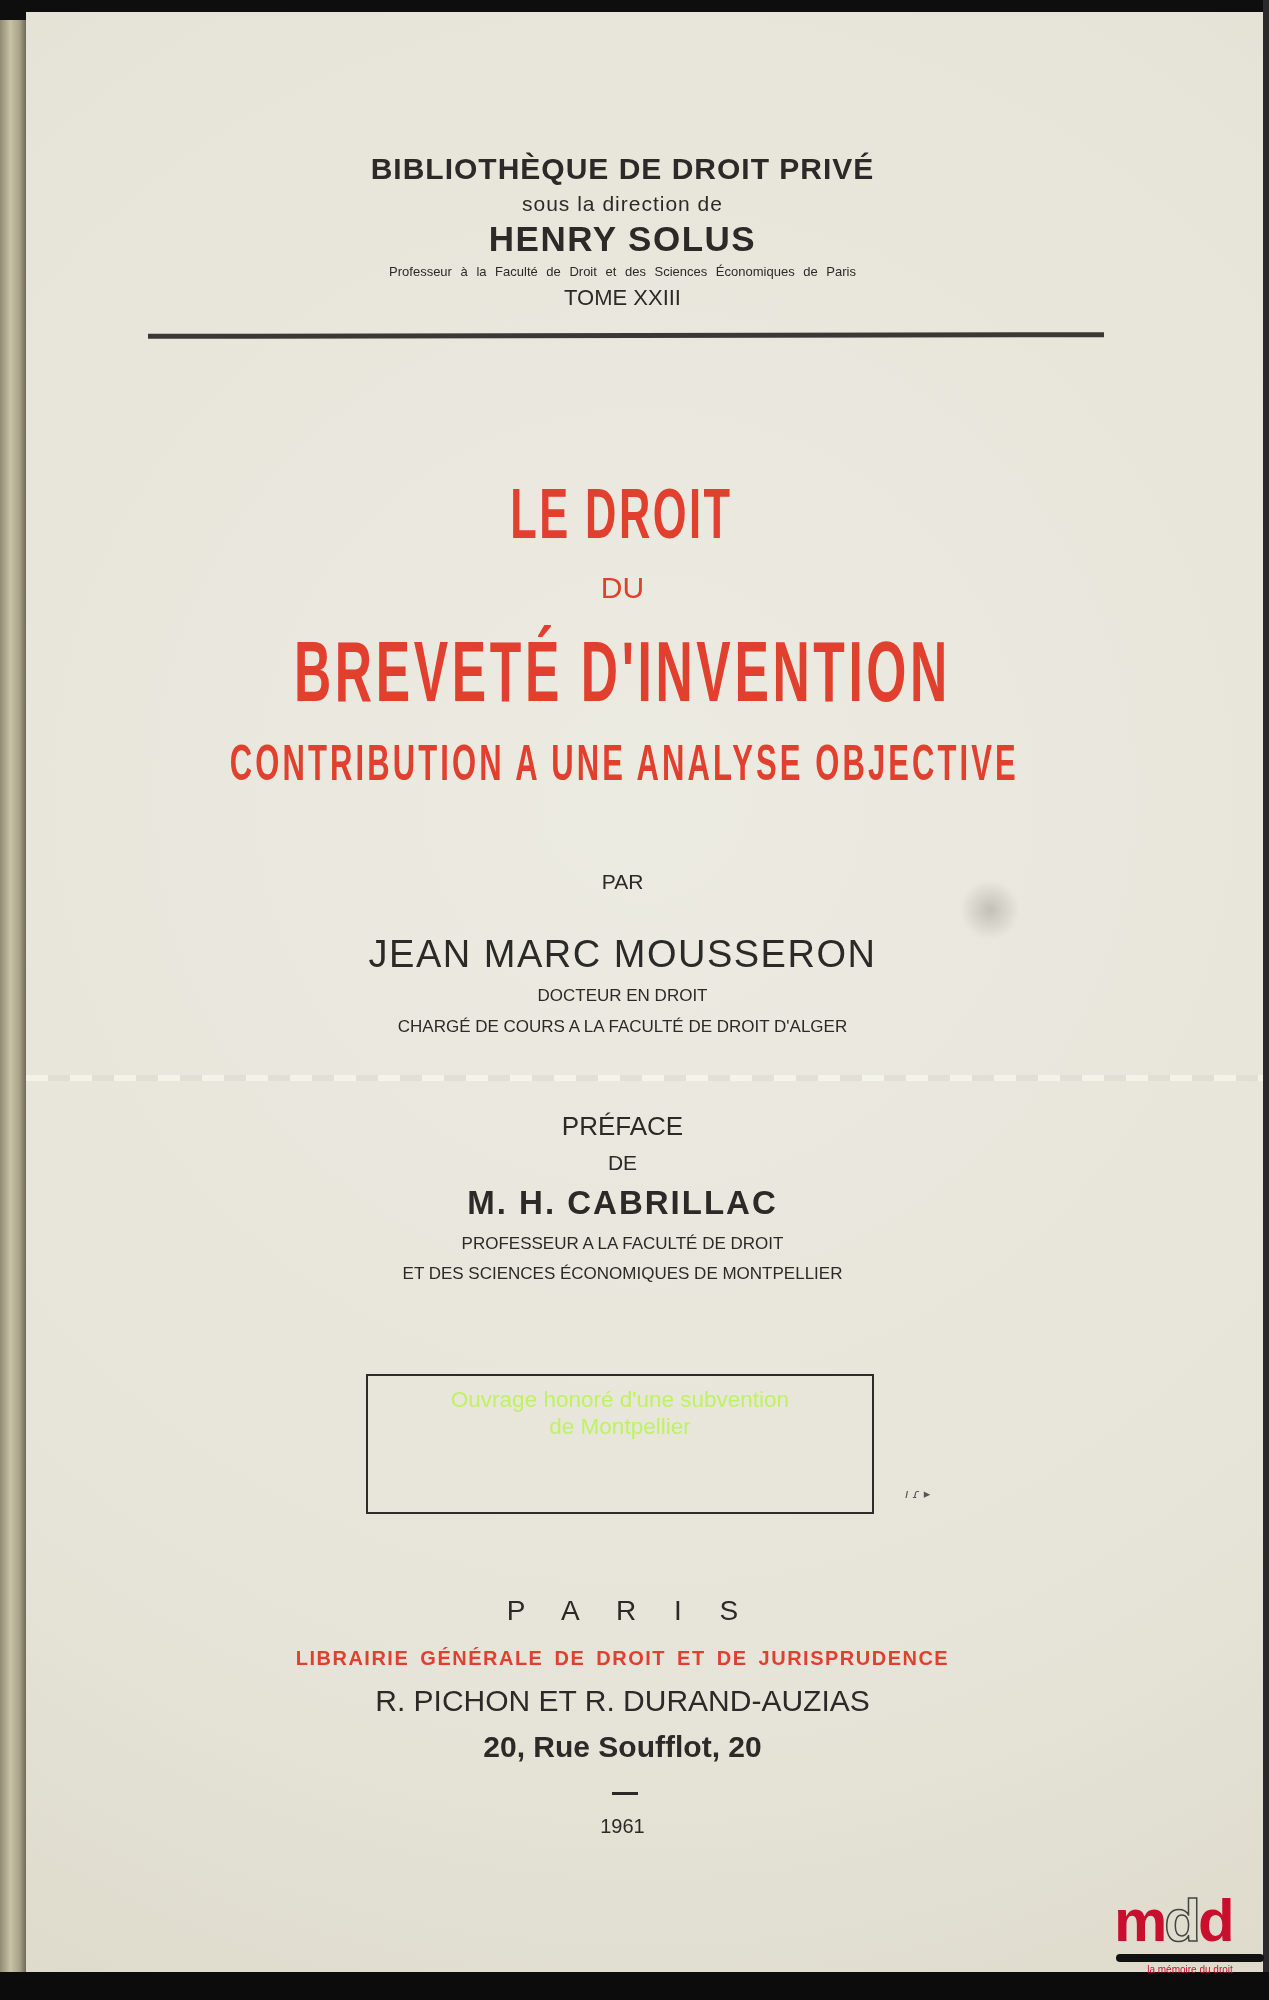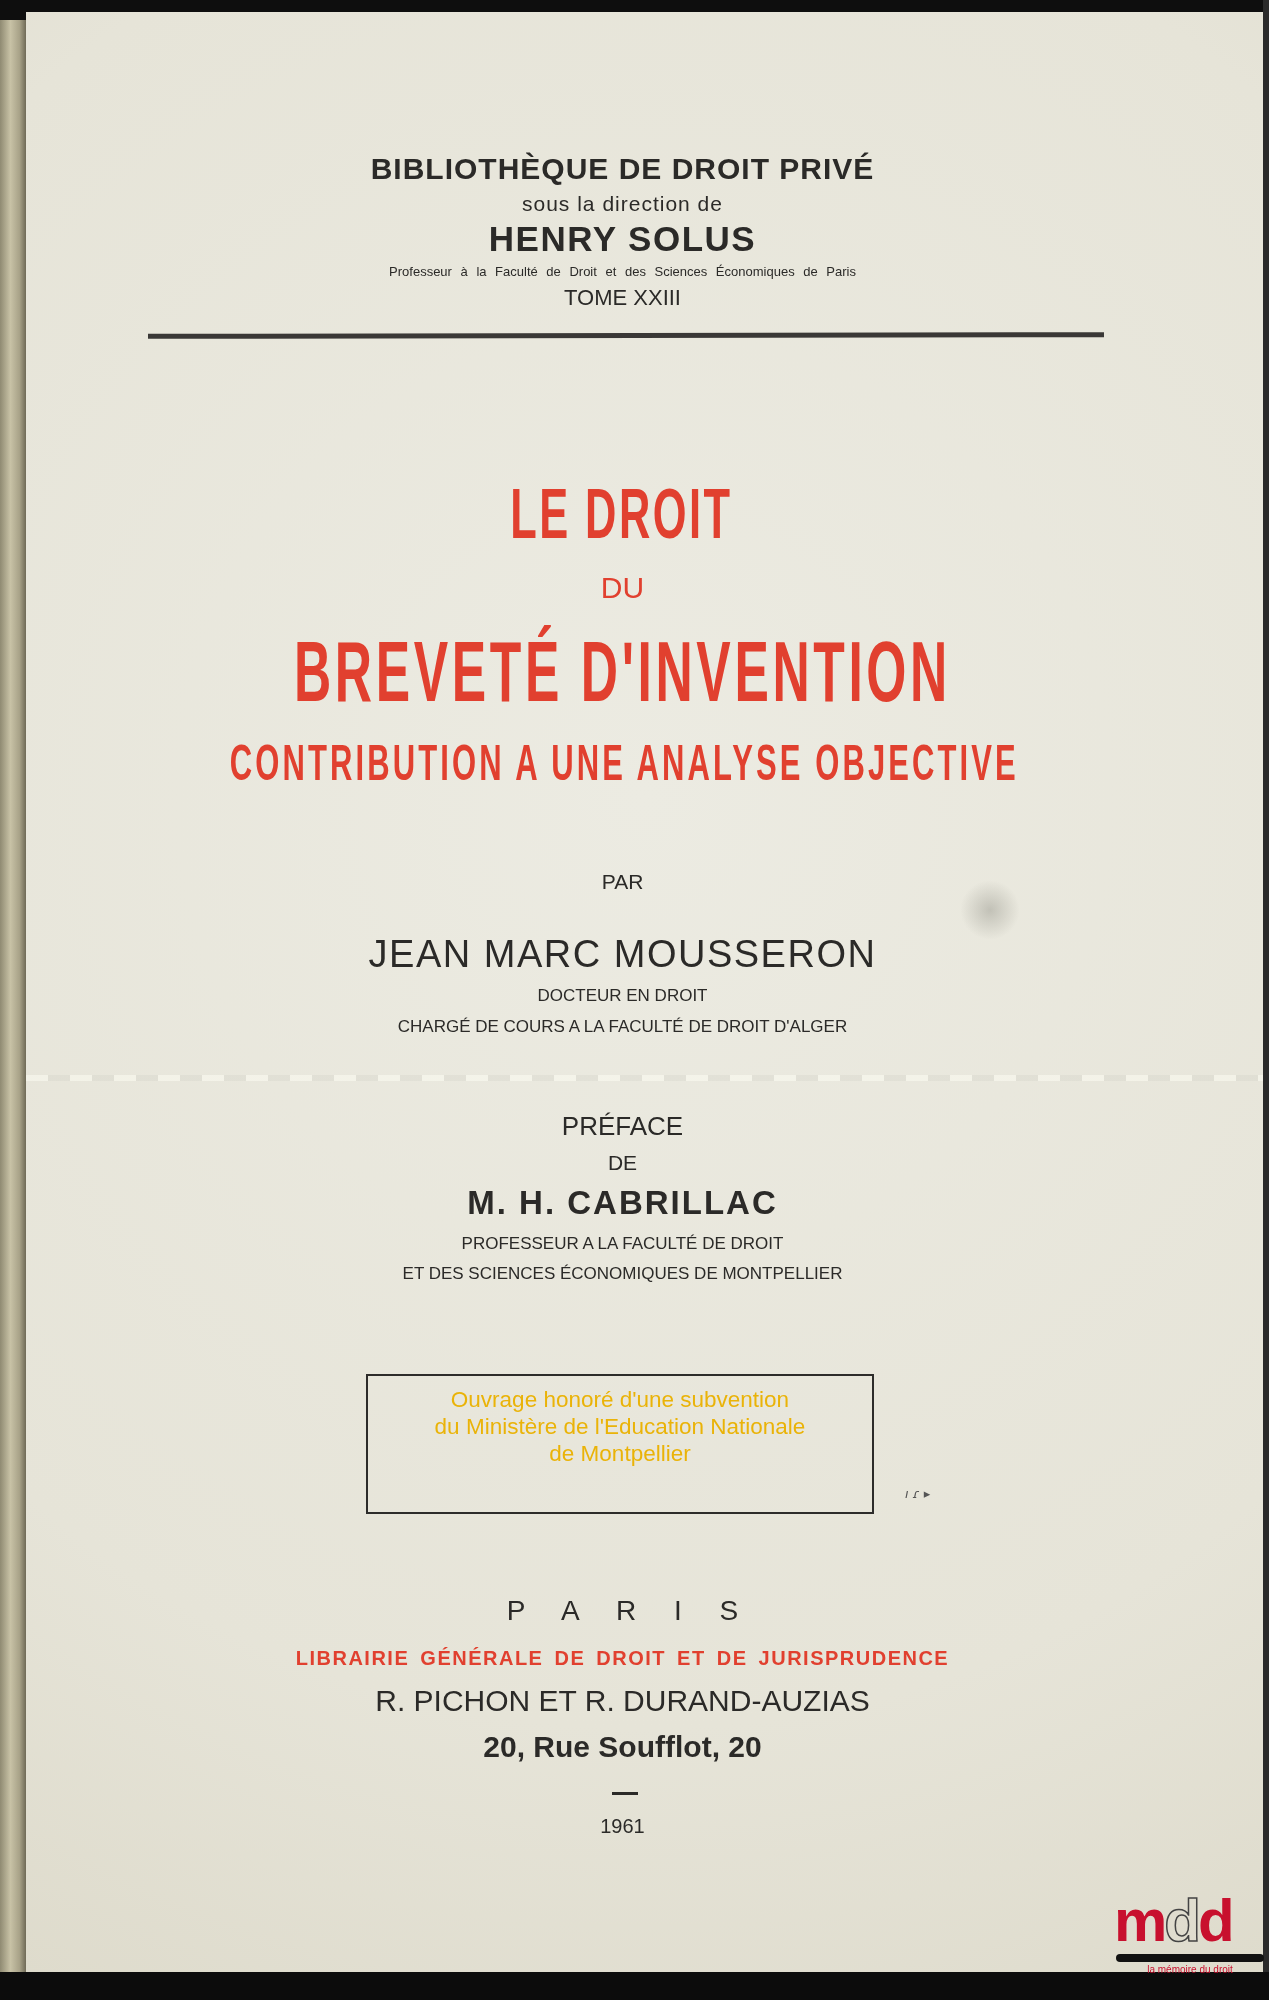--- a/index.html
+++ b/index.html
@@ -37,21 +37,21 @@
   .rule {
     position: absolute; left: 148px; top: 333px; width: 956px; height: 5px; background: #3a3836;
     transform: rotate(-0.1deg);
   }
   .notice {
     position: absolute; left: 366px; top: 1374px; width: 504px; height: 136px;
     border: 2px solid #2d2c2a;
   }
   .notice-text {
     position: absolute; left: 0; top: 10px; width: 100%; text-align: center;
-    font-family: "Liberation Sans", sans-serif; font-size: 22.5px; line-height: 27px; color: #eab308;
+    font-family: "Liberation Sans", sans-serif; font-size: 22.5px; line-height: 27px; color: #bef264;
   }
   .dash { position: absolute; left: 612px; top: 1792px; width: 26px; height: 3px; background: #2b2a28; }
   .mark { position: absolute; left: 905px; top: 1486px; font-size: 13px; color: #555; font-style: italic; }
   .logo { position: absolute; left: 1110px; top: 1890px; width: 160px; height: 92px; }
   .logo-mdd { position: absolute; left: 4px; top: 0; font-family: "Liberation Sans", sans-serif; font-weight: bold; font-size: 60px; line-height: 62px; letter-spacing: -3px; color: #c8102e; }
   .logo-mdd .hollow { color: transparent; -webkit-text-stroke: 1.5px #444; }
   .logo-bar { position: absolute; left: 6px; top: 64px; width: 148px; height: 8px; border-radius: 4px; background: #111; }
   .logo-tag { position: absolute; left: 0; top: 74px; width: 160px; text-align: center; font-family: "Liberation Sans", sans-serif; font-size: 10px; color: #c8102e; }
 </style>
 </head>
@@ -90,21 +90,20 @@
 
 <div class="line ink sans" style="top:1111px; font-size:26px; left:-12px;">PRÉFACE</div>
 <div class="line ink sans" style="top:1151px; font-size:21px; left:-12px;">DE</div>
 <div class="line ink sans" style="top:1184px; font-size:33px; font-weight:bold; letter-spacing:2px; left:-12px;">M. H. CABRILLAC</div>
 <div class="line ink sans" style="top:1234px; font-size:17px; left:-12px;">PROFESSEUR A LA FACULTÉ DE DROIT</div>
 <div class="line ink sans" style="top:1264px; font-size:17px; left:-12px;">ET DES SCIENCES ÉCONOMIQUES DE MONTPELLIER</div>
 
 <div class="notice">
   <div class="notice-text">
     <div>Ouvrage honoré d'une subvention</div>
-    <div>du Ministère de l'Education Nationale</div>
     <div>de Montpellier</div>
   </div>
 </div>
 <div class="mark">ı ɾ ▸</div>
 
 <div class="line ink sans" style="top:1595px; font-size:28px; word-spacing:30px; left:-12px;">P A R I S</div>
 <div class="line red sans" style="top:1647px; font-size:20px; font-weight:bold; letter-spacing:1.5px; word-spacing:4px; left:-12px;">LIBRAIRIE GÉNÉRALE DE DROIT ET DE JURISPRUDENCE</div>
 <div class="line ink sans" style="top:1684px; font-size:30px; left:-12px;">R. PICHON ET R. DURAND-AUZIAS</div>
 <div class="line ink sans" style="top:1730px; font-size:30px; font-weight:bold; left:-12px;">20, Rue Soufflot, 20</div>
 <div class="dash"></div>

